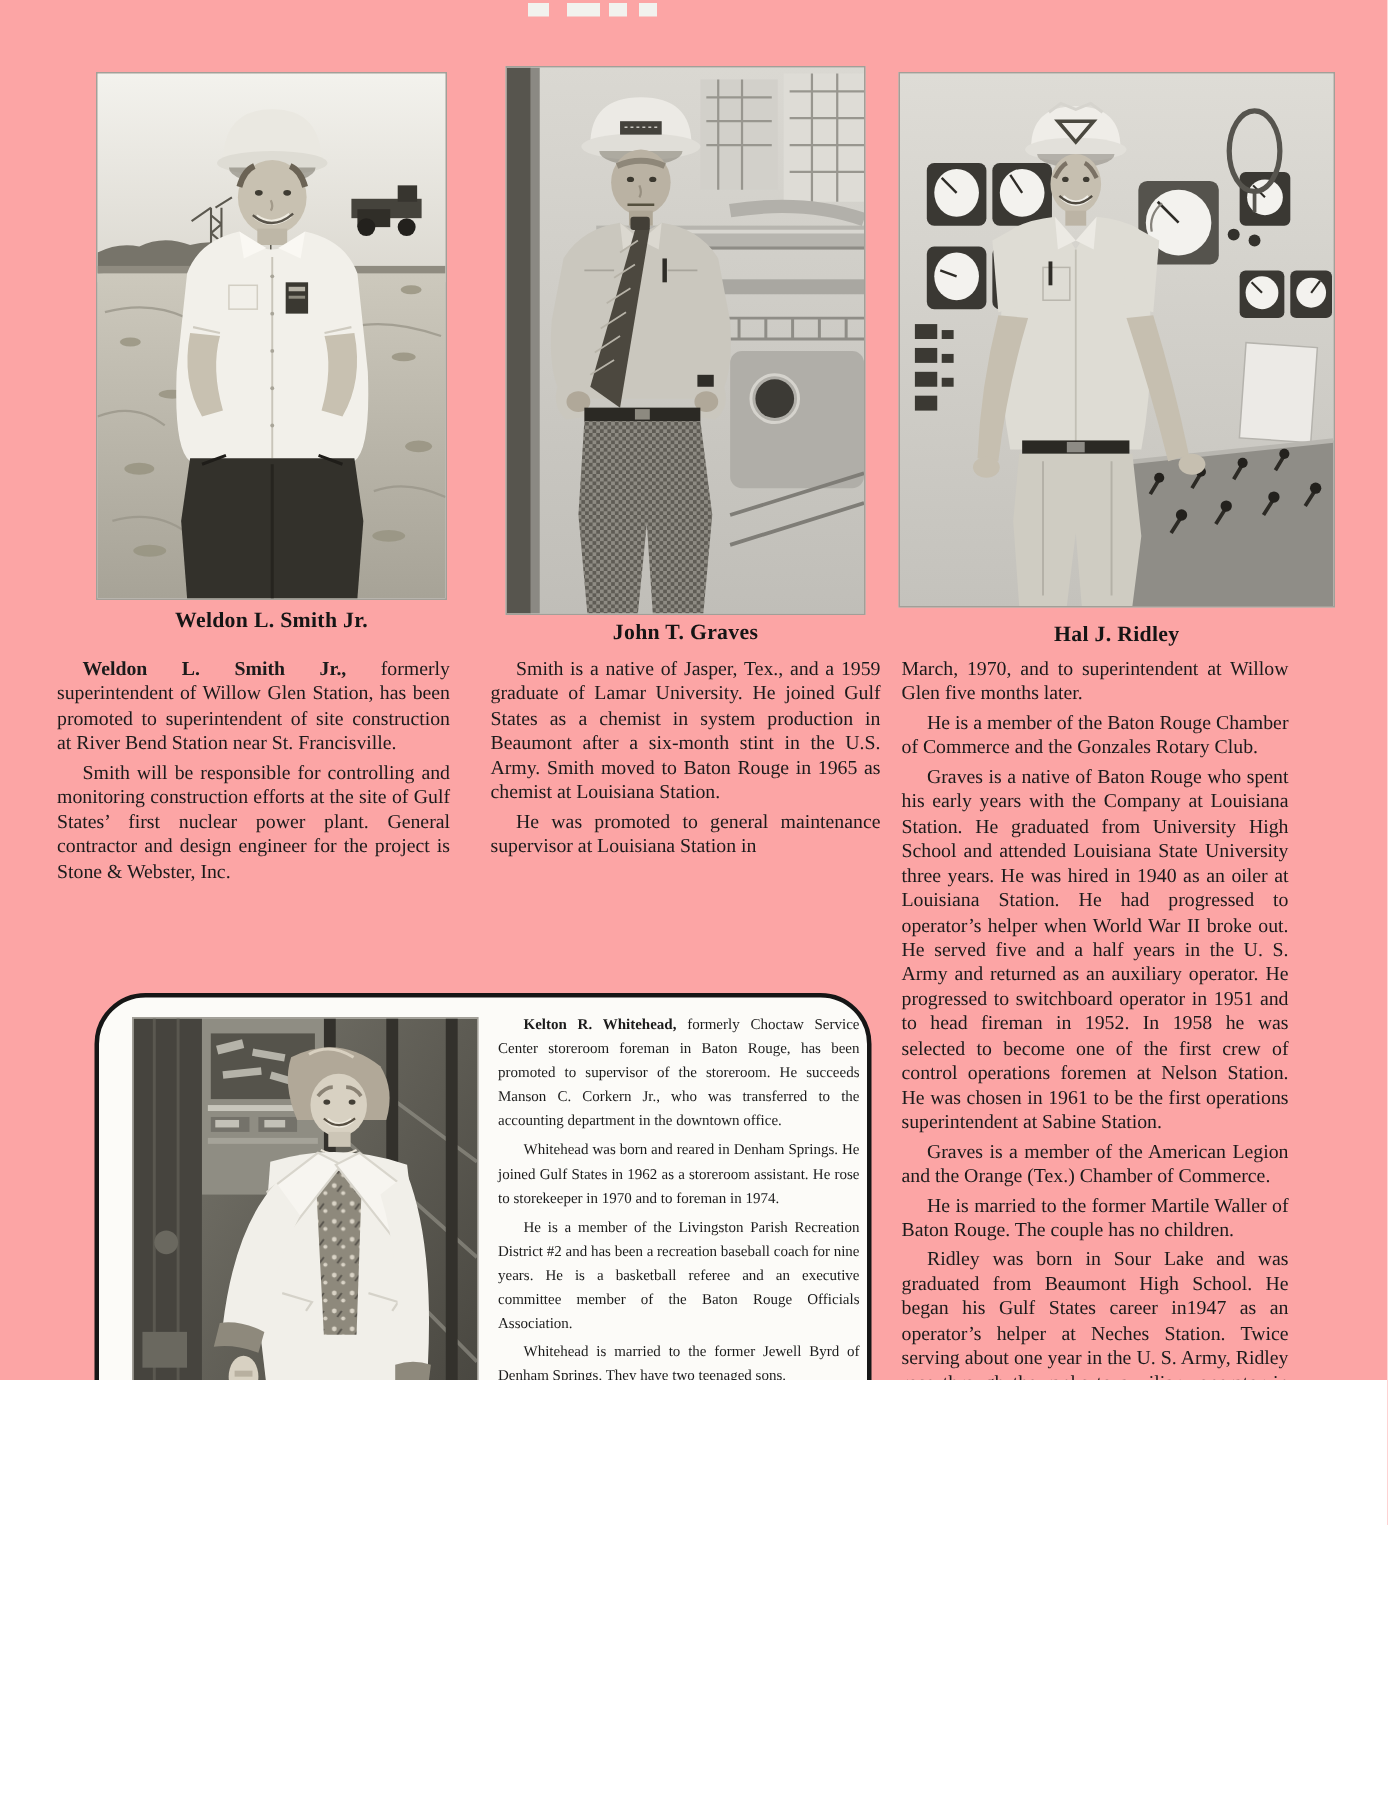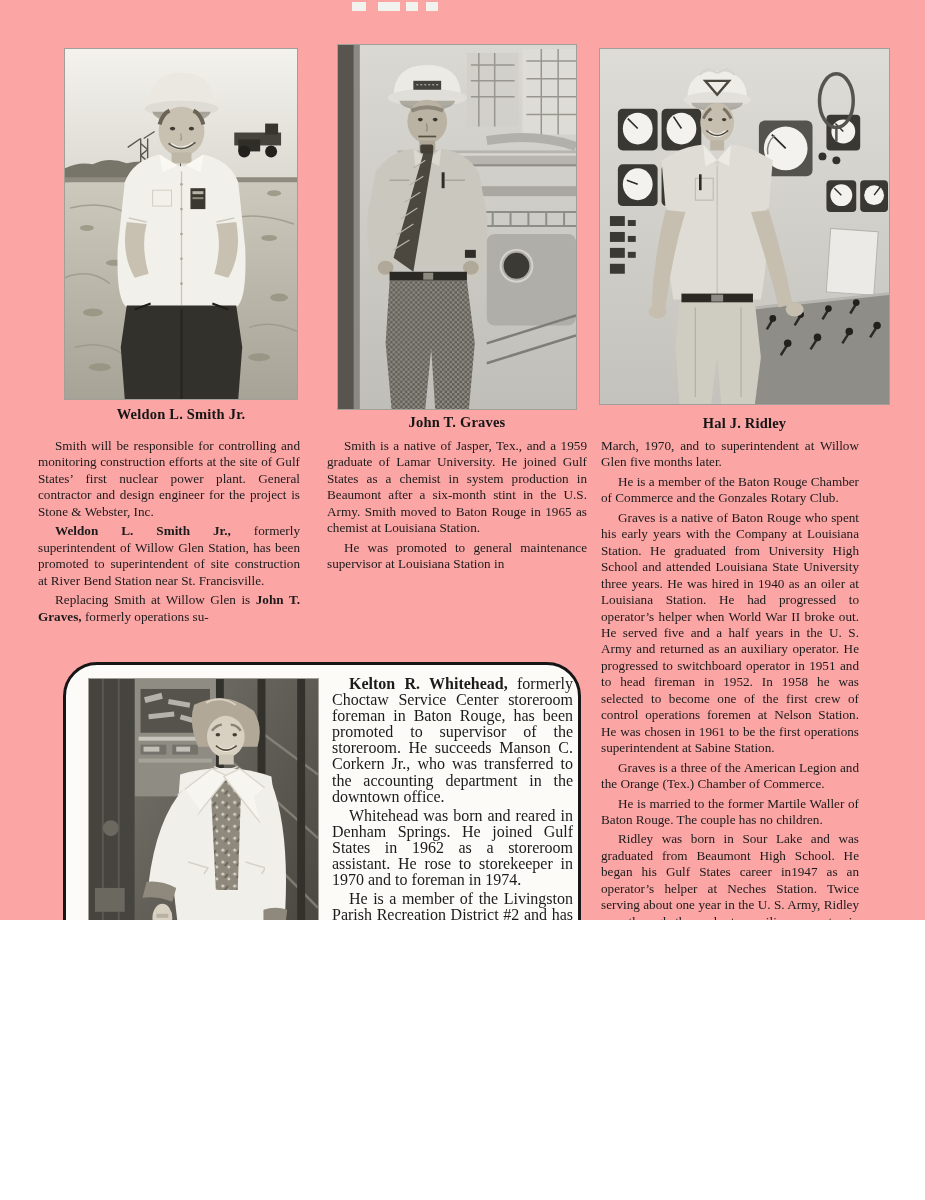--- a/index.html
+++ b/index.html
@@ -10,21 +10,21 @@
   .photo svg{display:block;width:100%;height:100%;}
   .caption{position:absolute;font-size:14.5px;font-weight:bold;color:#151515;text-align:center;letter-spacing:.2px;}
   .col{position:absolute;font-size:13.2px;line-height:16.45px;text-align:justify;color:#1b1b1b;}
   .para{margin:0 0 3px 0;text-indent:17px;}
   .para.noindent{text-indent:0;}
   .b{font-weight:bold;}
   .roundbox{position:absolute;left:63px;top:662px;width:518px;height:443px;box-sizing:border-box;
             border:3.5px solid #161616;border-radius:34px;background:#fcfbf8;}
   .boxphoto{position:absolute;left:22px;top:13px;width:231px;height:388px;}
   .boxcaption{position:absolute;left:22px;top:407px;width:231px;}
-  .boxtext{position:absolute;left:266px;top:11px;width:241px;font-size:16px;line-height:16.1px;text-align:justify;color:#1b1b1b;}
+  .boxtext{position:absolute;left:266px;top:11px;width:241px;font-size:10px;line-height:16.1px;text-align:justify;color:#1b1b1b;}
   .pagenum{position:absolute;left:62px;top:1120px;font-size:28px;color:#2c2c2c;letter-spacing:.5px;}
   .overink{position:absolute;left:440px;top:1099px;width:114px;height:4.5px;background:#161616;border-radius:2px;}
   .inkgap{position:absolute;background:#fcfbf8;}
   .inkcomma{position:absolute;left:549px;top:1099px;width:7px;height:6px;background:#1d1d1d;
             border-radius:60% 0 60% 60%;transform:rotate(30deg);}
 </style>
 </head>
 <body>
 
 <div class="page">
@@ -301,35 +301,34 @@
         <rect x="82" y="246" width="72" height="9" fill="#2b2924"></rect>
         <rect x="112" y="247" width="12" height="7" fill="#8d8b85"></rect>
         <path d="M80,255 L156,255 L162,310 L156,357 L122,357 L118,308 L112,357 L80,357 L76,300 Z" fill="#cfccc2"></path>
         <path d="M96,260 v90 M142,260 v90" stroke="#b4b1a7" stroke-width="1.3"></path>
       </g>
     </svg>
   </div>
   <div class="caption" style="left:599px;top:415px;width:291px;text-align:center;">Hal J. Ridley</div>
 
   <div class="col" style="left:38px;top:438px;width:262px;">
+      <p class="para"><span class="b">Weldon L. Smith Jr.,</span><span> formerly superintendent of Willow Glen Station, has been promoted to superintendent of site construction at River Bend Station near St. Francisville.</span></p>
       <p class="para"><span>Smith will be responsible for controlling and monitoring construction efforts at the site of Gulf States’ first nuclear power plant. General contractor and design engineer for the project is Stone &amp; Webster, Inc.</span></p>
-      <p class="para"><span class="b">Weldon L. Smith Jr.,</span><span> formerly superintendent of Willow Glen Station, has been promoted to superintendent of site construction at River Bend Station near St. Francisville.</span></p>
-      <p class="para"><span>Replacing Smith at Willow Glen is </span><span class="b">John T. Graves,</span><span> formerly operations su-</span></p>
     </div>
 
   <div class="col" style="left:327px;top:438px;width:260px;">
       <p class="para"><span>Smith is a native of Jasper, Tex., and a 1959 graduate of Lamar University. He joined Gulf States as a chemist in system production in Beaumont after a six-month stint in the U.S. Army. Smith moved to Baton Rouge in 1965 as chemist at Louisiana Station.</span></p>
       <p class="para"><span>He was promoted to general maintenance supervisor at Louisiana Station in</span></p>
     </div>
 
   <div class="col" style="left:601px;top:438px;width:258px;">
       <p class="para noindent"><span>March, 1970, and to superintendent at Willow Glen five months later.</span></p>
       <p class="para"><span>He is a member of the Baton Rouge Chamber of Commerce and the Gonzales Rotary Club.</span></p>
       <p class="para"><span>Graves is a native of Baton Rouge who spent his early years with the Company at Louisiana Station. He graduated from University High School and attended Louisiana State University three years. He was hired in 1940 as an oiler at Louisiana Station. He had progressed to operator’s helper when World War II broke out. He served five and a half years in the U. S. Army and returned as an auxiliary operator. He progressed to switchboard operator in 1951 and to head fireman in 1952. In 1958 he was selected to become one of the first crew of control operations foremen at Nelson Station. He was chosen in 1961 to be the first operations superintendent at Sabine Station.</span></p>
-      <p class="para"><span>Graves is a three of the American Legion and the Orange (Tex.) Chamber of Commerce.</span></p>
+      <p class="para"><span>Graves is a member of the American Legion and the Orange (Tex.) Chamber of Commerce.</span></p>
       <p class="para"><span>He is married to the former Martile Waller of Baton Rouge. The couple has no children.</span></p>
       <p class="para"><span>Ridley was born in Sour Lake and was graduated from Beaumont High School. He began his Gulf States career in1947 as an operator’s helper at Neches Station. Twice serving about one year in the U. S. Army, Ridley rose through the ranks to auxiliary operator in 1950, to turbine operator in 1952, and to switchboard operator in 1962.</span></p>
       <p class="para"><span>He was promoted to control operations foreman at Sabine Station in 1963.</span></p>
     </div>
 
   <div class="roundbox">
     <div class="photo boxphoto">
       <svg viewBox="0 0 231 388" preserveAspectRatio="none">
         <defs>
           <linearGradient id="g4b" x1="0" y1="0" x2="1" y2="1">
@@ -405,20 +404,21 @@
           <path d="M100,299 L192,299 L196,342 L192,388 L152,388 L146,332 L140,388 L100,388 L96,342 Z" fill="#eceae3"></path>
           <path d="M120,304 v80 M170,304 v80" stroke="#cfccc3" stroke-width="1.4"></path>
         </g>
       </svg>
     </div>
     <div class="caption boxcaption">Kelton R. Whitehead</div>
     <div class="boxtext">
         <p class="para"><span class="b">Kelton R. Whitehead,</span><span> formerly Choctaw Service Center storeroom foreman in Baton Rouge, has been promoted to supervisor of the storeroom. He succeeds Manson C. Corkern Jr., who was transferred to the accounting department in the downtown office.</span></p>
         <p class="para"><span>Whitehead was born and reared in Denham Springs. He joined Gulf States in 1962 as a storeroom assistant. He rose to storekeeper in 1970 and to foreman in 1974.</span></p>
         <p class="para"><span>He is a member of the Livingston Parish Recreation District #2 and has been a recreation baseball coach for nine years. He is a basketball referee and an executive committee member of the Baton Rouge Officials Association.</span></p>
+        <p class="para"><span>Whitehead is married to the former Jewell Byrd of Denham Springs. They have two teenaged sons.</span></p>
       </div>
   </div>
 
   <div class="overink"></div>
   <div class="inkgap" style="left:524px;top:1098px;width:6px;height:8px;"></div>
   <div class="inkgap" style="left:538px;top:1098px;width:5px;height:8px;"></div>
   <div class="inkcomma"></div>
 
   <div class="pagenum">18</div>
 

